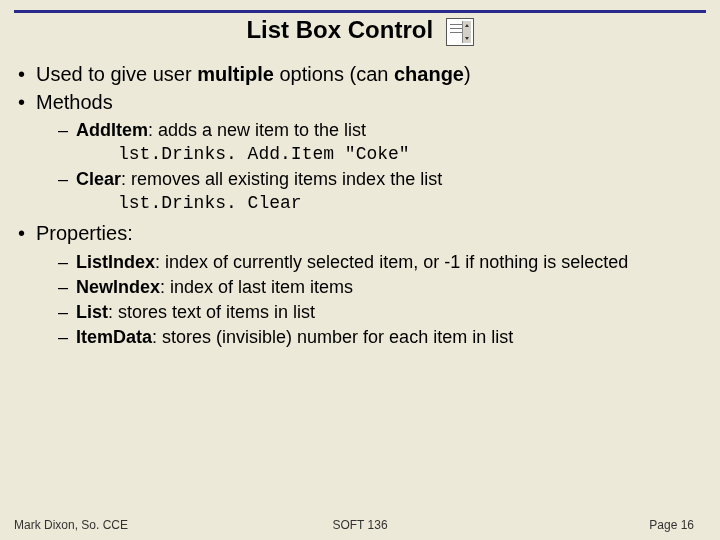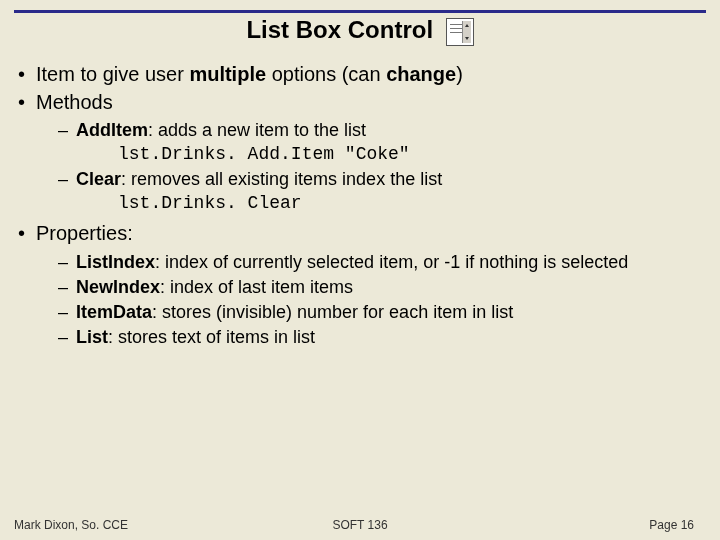--- a/index.html
+++ b/index.html
@@ -161,21 +161,21 @@
   <span class="title">List Box Control</span>
   <span class="title-icon">
     <span class="line l1"></span><span class="line l2"></span><span class="line l3"></span>
     <span class="arrows"></span>
   </span>
 </div>
 
 <div class="content">
   <ul class="top">
     <li>
-      <span>Item to give user </span><b>multiple</b><span> options (can </span><b>change</b><span>)</span>
+      <span>Used to give user </span><b>multiple</b><span> options (can </span><b>change</b><span>)</span>
     </li>
 
     <li>
       <span>Methods</span>
       <ul class="sub">
         <li>
           <b>AddItem</b><span>: adds a new item to the list</span>
           <span class="code">lst.Drinks. Add.Item "Coke"</span>
         </li>
         <li>
@@ -188,24 +188,24 @@
     <li>
       <span>Properties:</span>
       <ul class="sub">
         <li>
           <b>ListIndex</b><span>: index of currently selected item, or -1 if nothing is selected</span>
         </li>
         <li>
           <b>NewIndex</b><span>: index of last item items</span>
         </li>
         <li>
+          <b>List</b><span>: stores text of items in list</span>
+        </li>
+        <li>
           <b>ItemData</b><span>: stores (invisible) number for each item in list</span>
-        </li>
-        <li>
-          <b>List</b><span>: stores text of items in list</span>
         </li>
       </ul>
     </li>
   </ul>
 </div>
 
 <div class="footer">
   <span class="left">Mark Dixon, So. CCE</span>
   <span class="center">SOFT 136</span>
   <span class="right">Page 16</span>

